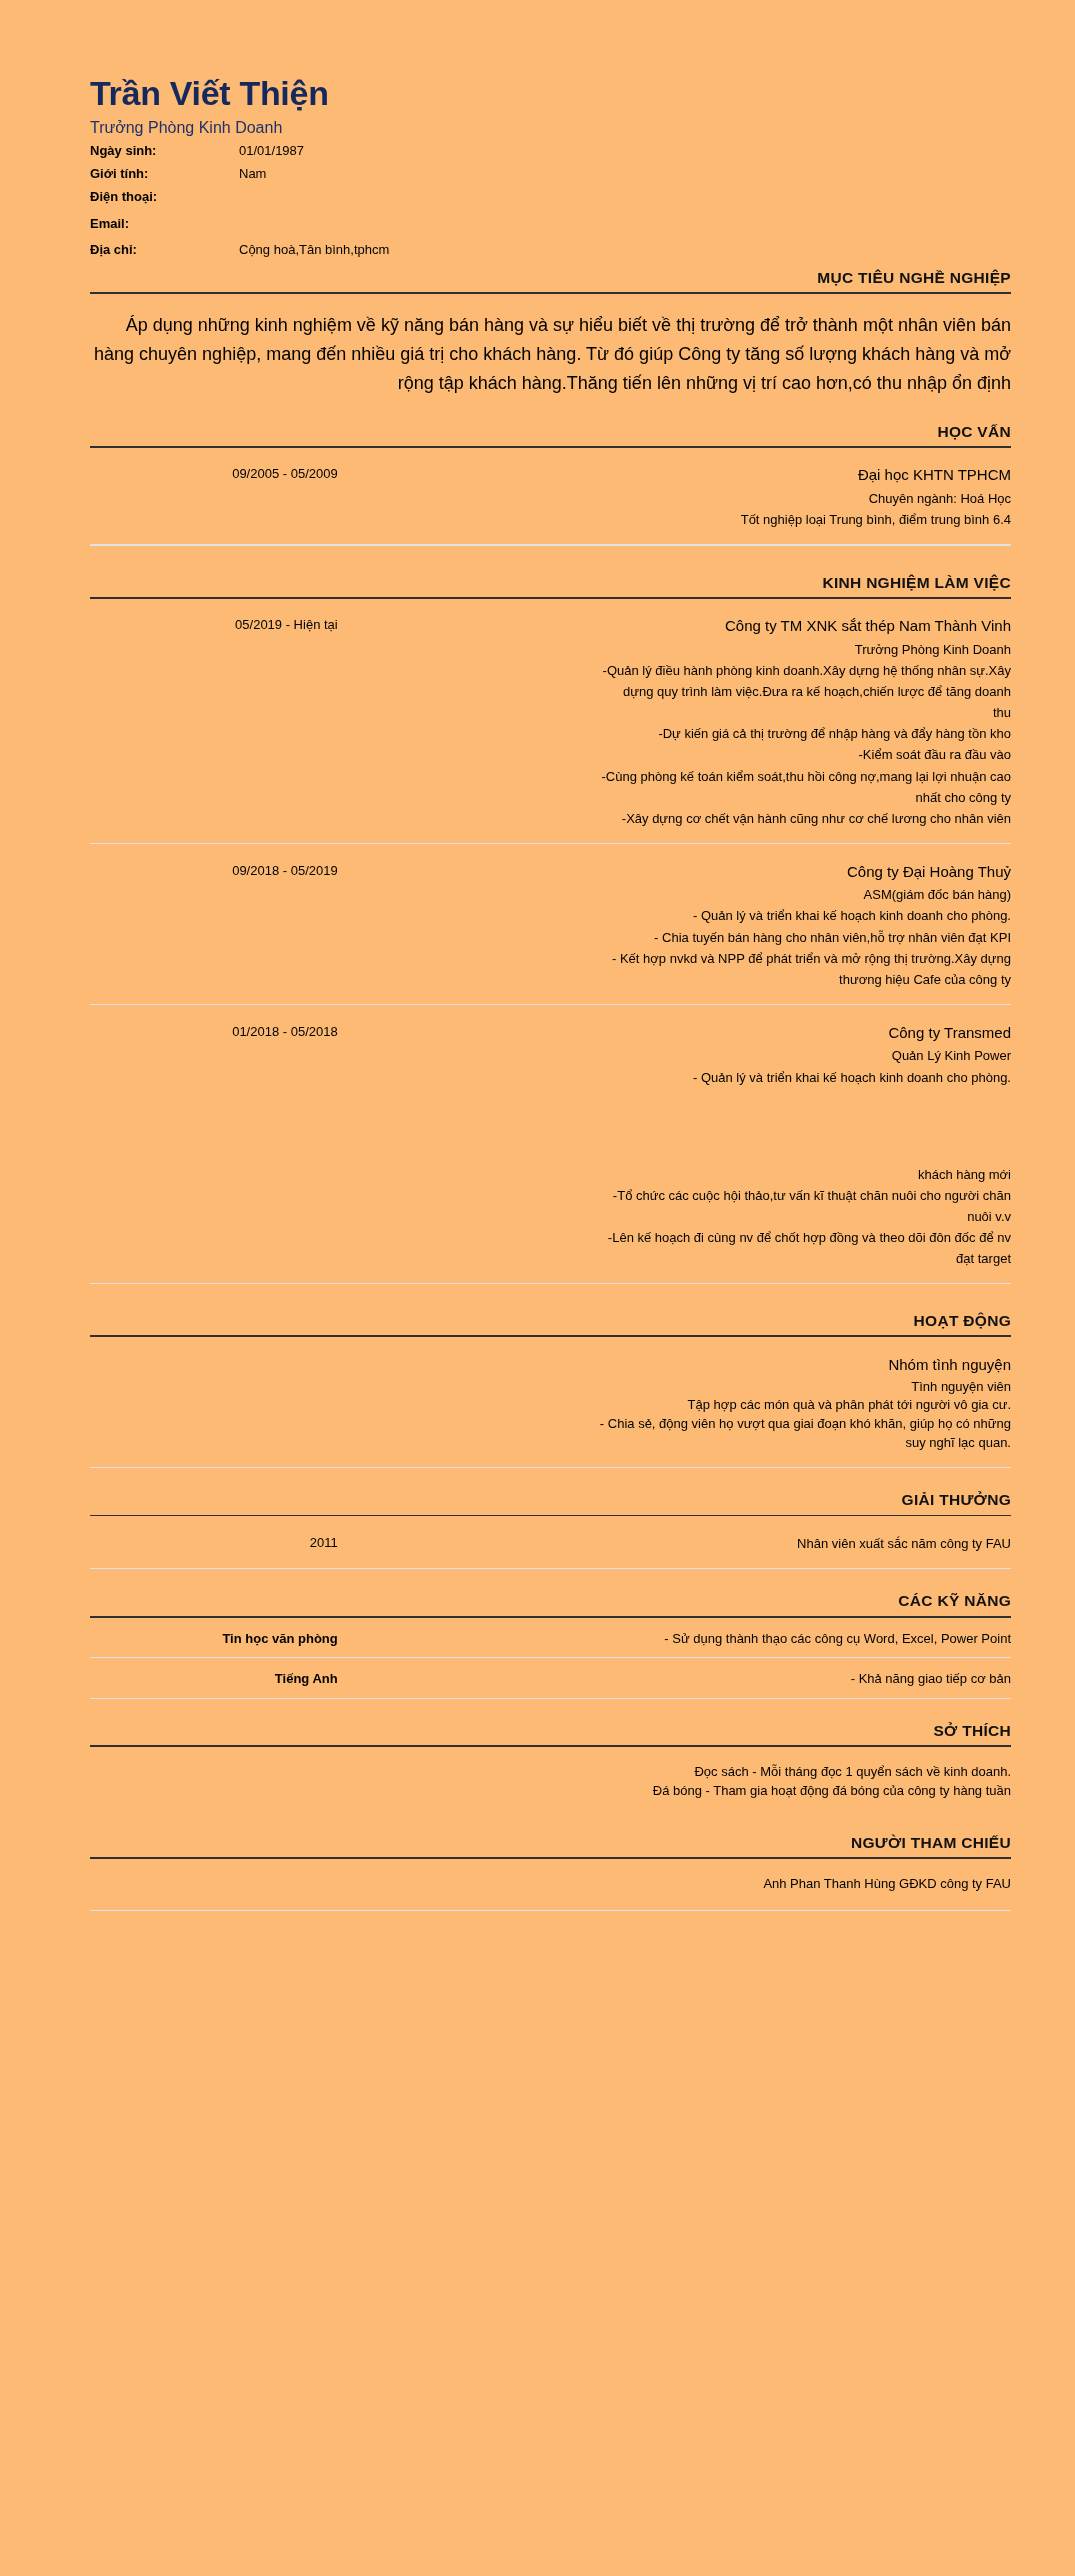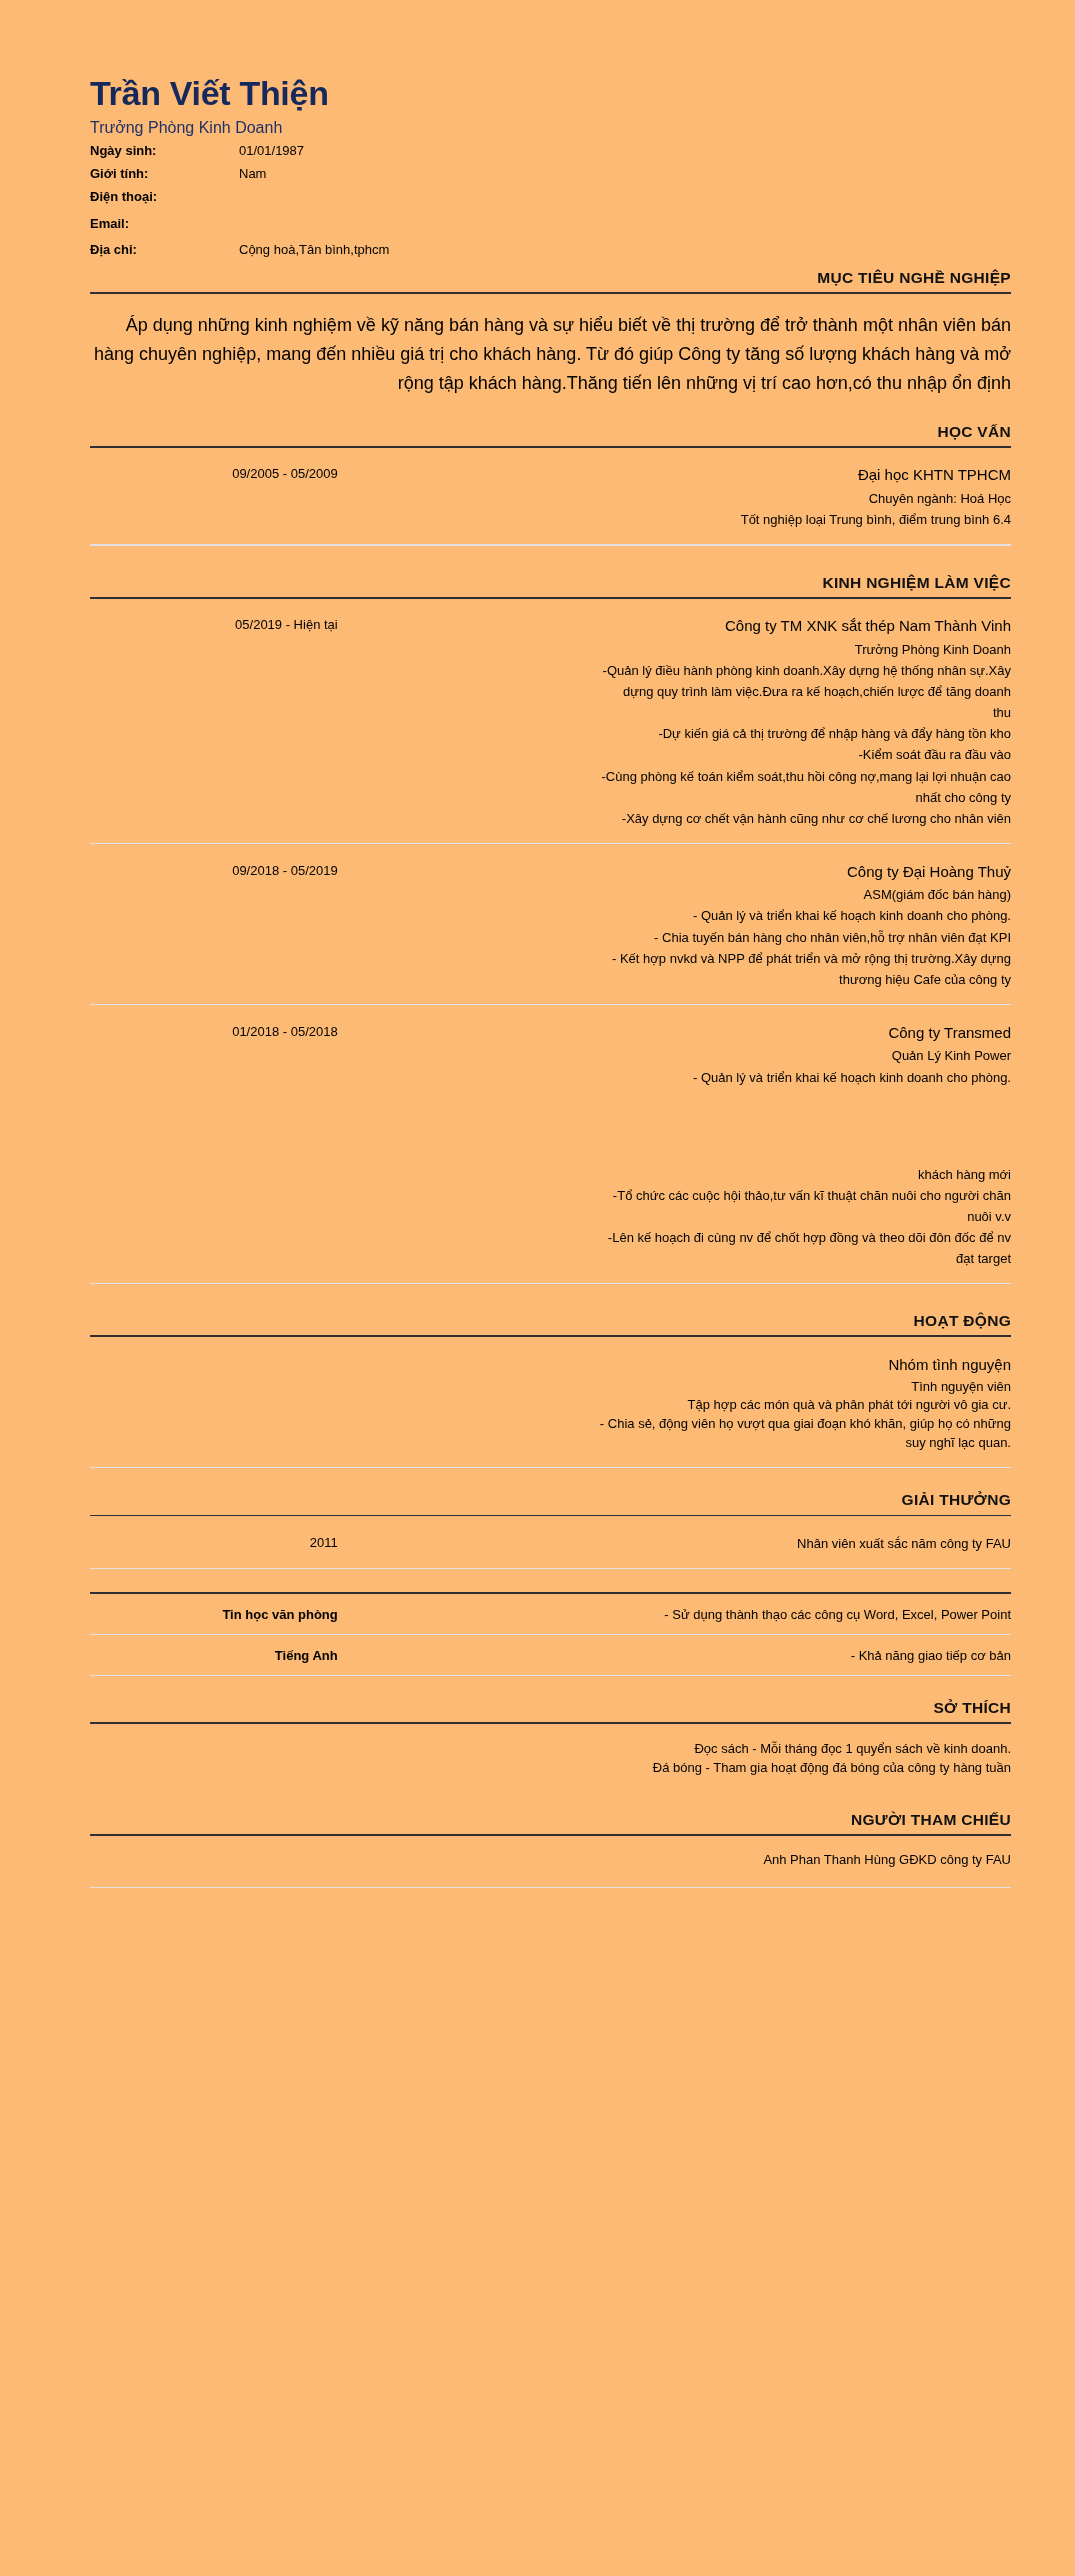--- a/index.html
+++ b/index.html
@@ -273,20 +273,21 @@
       <div class="section-title">GIẢI THƯỞNG</div>
       <div class="rule-dark"></div>
       <div class="row">
         <div class="row-left">2011</div>
         <div class="row-right">Nhân viên xuất sắc năm công ty FAU</div>
       </div>
       <div class="rule-light"></div>
     </div>
 
     <div class="section pad-top-md">
+      <div class="section-title">CÁC KỸ NĂNG</div>
       <div class="rule-dark"></div>
       <div class="skill-row">
         <div class="skill-name">Tin học văn phòng</div>
         <div class="skill-desc">- Sử dụng thành thạo các công cụ Word, Excel, Power Point</div>
       </div>
       <div class="rule-light"></div>
       <div class="skill-row">
         <div class="skill-name">Tiếng Anh</div>
         <div class="skill-desc">- Khả năng giao tiếp cơ bản</div>
       </div>

